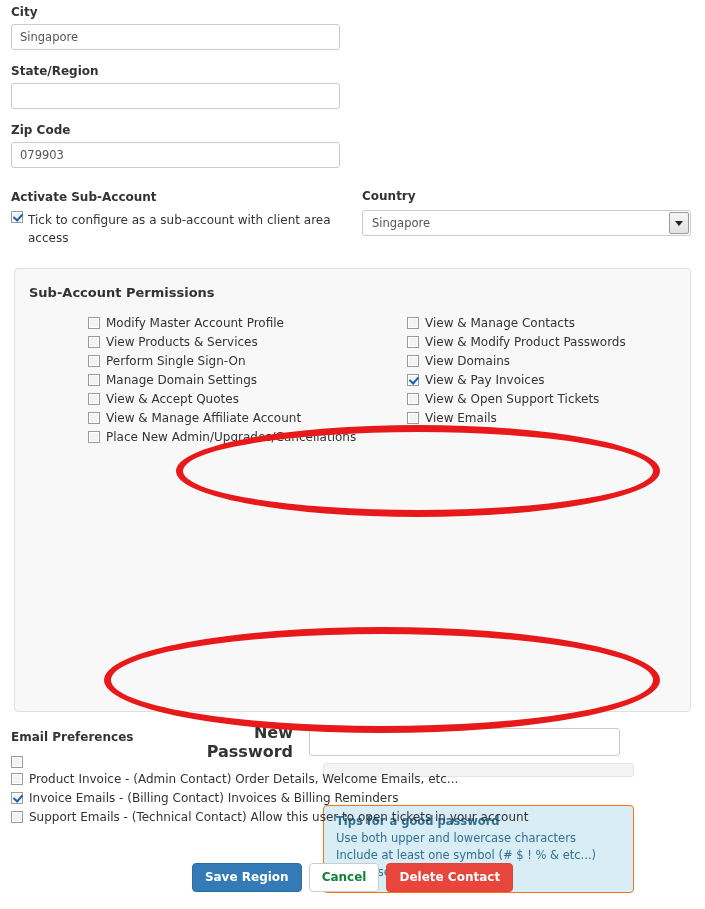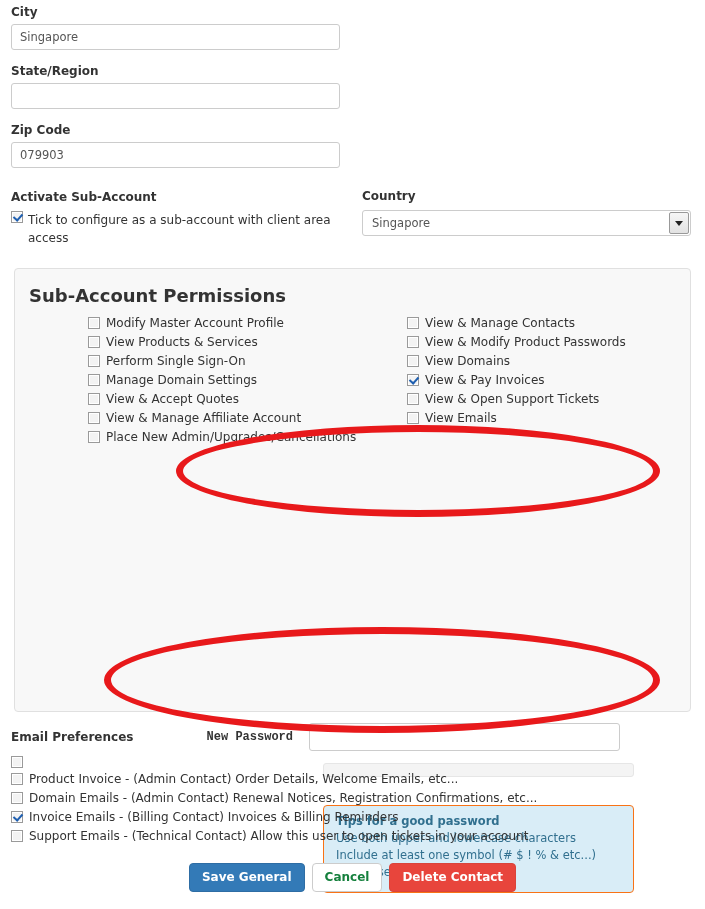--- a/index.html
+++ b/index.html
@@ -132,43 +132,42 @@
     position: absolute;
     left: 14px; top: 268px;
     width: 677px; height: 444px;
     border: 1px solid #e0e0e0;
     border-radius: 4px;
     background: #f8f8f8;
   }
   .panel-title {
     position: absolute;
     left: 14px; top: 16px;
-    font-size: 18px;
+    font-size: 13px;
     font-weight: bold;
     color: #333333;
   }
   .perm-left  { position: absolute; left: 29px;  top: 46px; width: 330px; }
   .perm-right { position: absolute; left: 348px; top: 46px; width: 330px; }
   .perm-left .cbrow, .perm-right .cbrow { margin-bottom: 3px; padding-left: 44px; }
   .perm-left .cbx, .perm-right .cbx { margin-top: 2px; }
 
   
   .pwrow {
     position: absolute;
     display: flex;
     align-items: center;
   }
   .pwrow .pwlabel {
     width: 120px;
     text-align: right;
-    font-size: 12px;
+    font-size: 16px;
     font-weight: bold;
     color: #333333;
     padding-right: 16px;
-    font-family: Liberation Mono, monospace;
   }
   .pwrow .input { width: 311px; height: 28px; line-height: 26px; }
 
   #newpw-row     { left: 174px; top: 454px; }
 
   .pwmeter {
     position: absolute;
     left: 308px; top: 494px;
     width: 311px; height: 14px;
     background: #f4f4f4;
@@ -357,33 +356,29 @@
 <div class="emailprefs">
   <div class="label">Email Preferences</div>
   <div class="cbrow">
       <span class="cbx"></span>
     </div>
   <div class="cbrow">
       <span class="cbx"></span>
       <span class="txt">Product Invoice - (Admin Contact) Order Details, Welcome Emails, etc...</span>
     </div>
   <div class="cbrow">
-      <span class="cbx"></span>
-      <span class="txt">Domain Emails - (Admin Contact) Renewal Notices, Registration Confirmations, etc...</span>
-    </div>
-  <div class="cbrow">
       <span class="cbx checked"></span>
       <span class="txt">Invoice Emails - (Billing Contact) Invoices &amp; Billing Reminders</span>
     </div>
   <div class="cbrow">
       <span class="cbx"></span>
       <span class="txt">Support Emails - (Technical Contact) Allow this user to open tickets in your account</span>
     </div>
 </div>
 
 <div class="btnbar">
-  <button class="btn btn-primary">Save General</button>
+  <button class="btn btn-primary">Save Region</button>
   <button class="btn btn-default">Cancel</button>
   <button class="btn btn-danger">Delete Contact</button>
 </div>
 
 <div class="oval" id="oval-new"></div>
 <div class="oval" id="oval-confirm"></div>
 
 </body></html>

